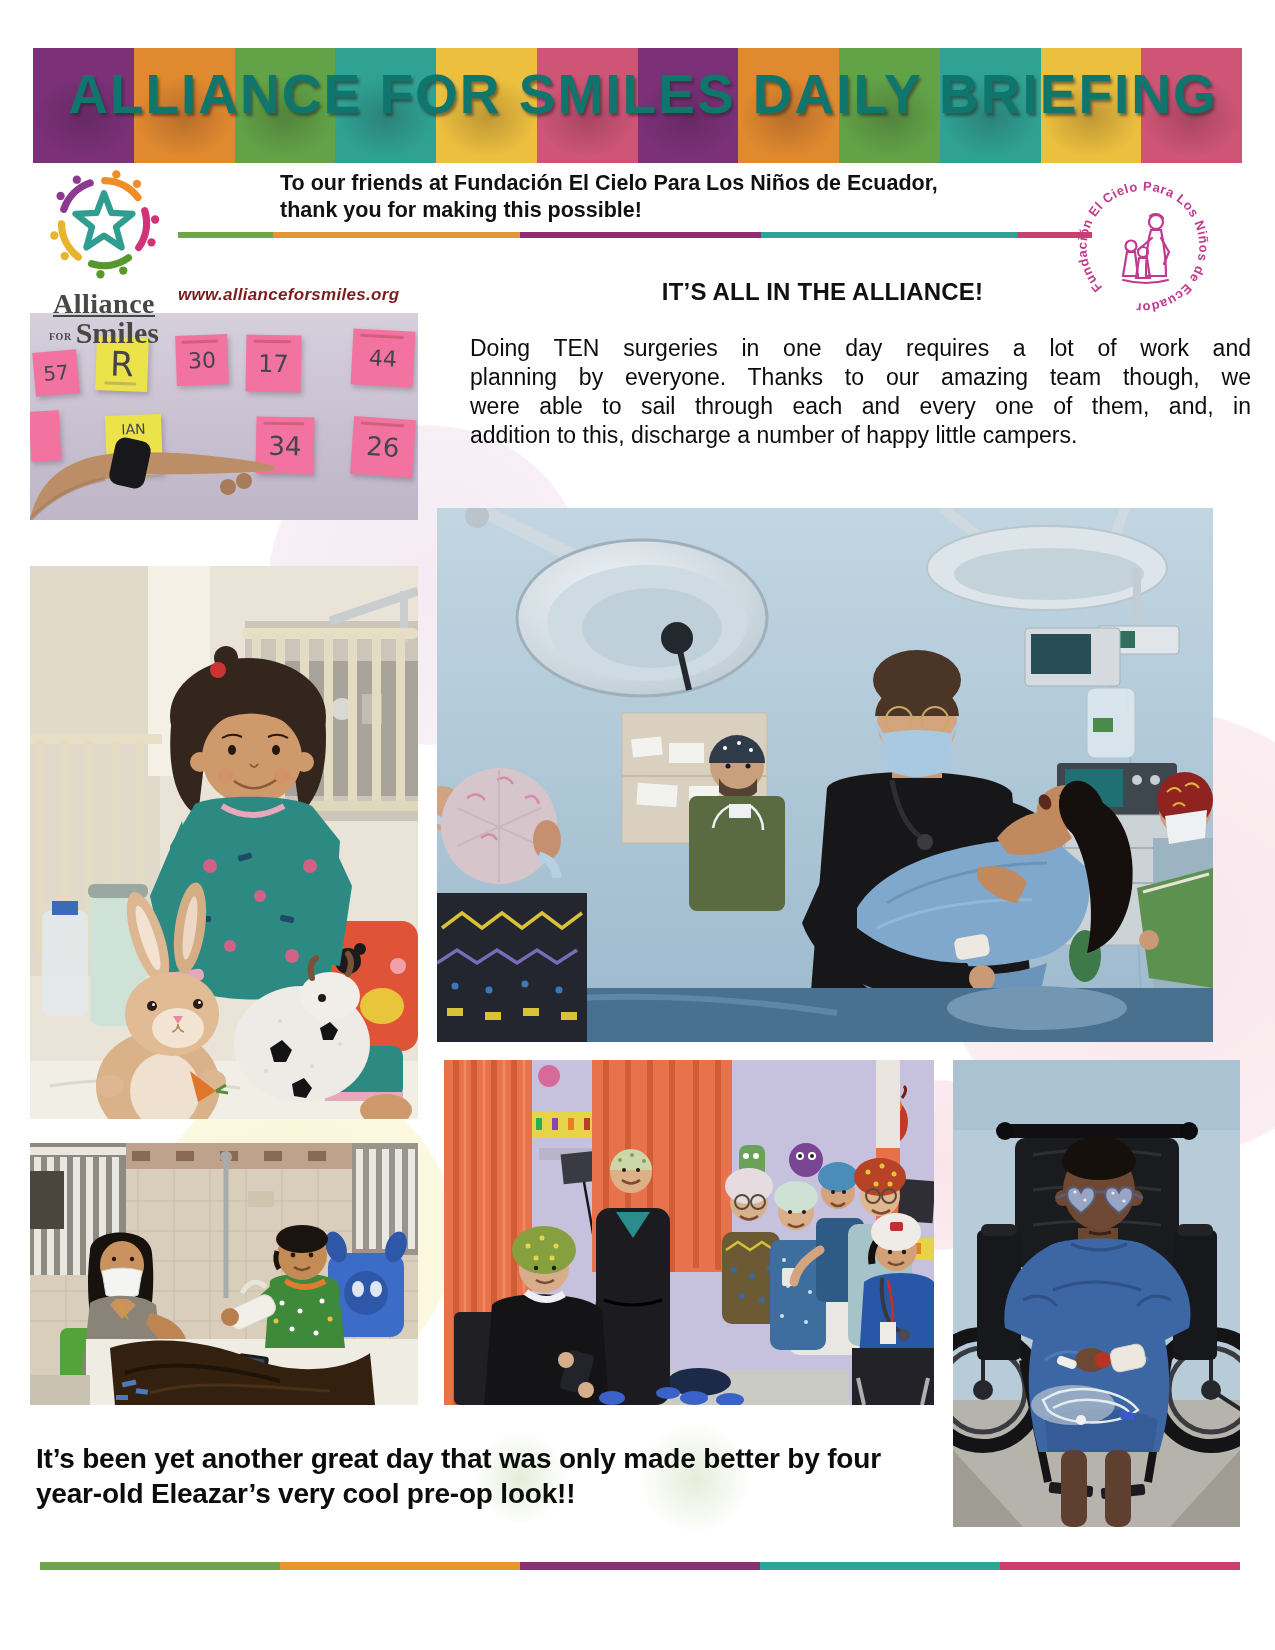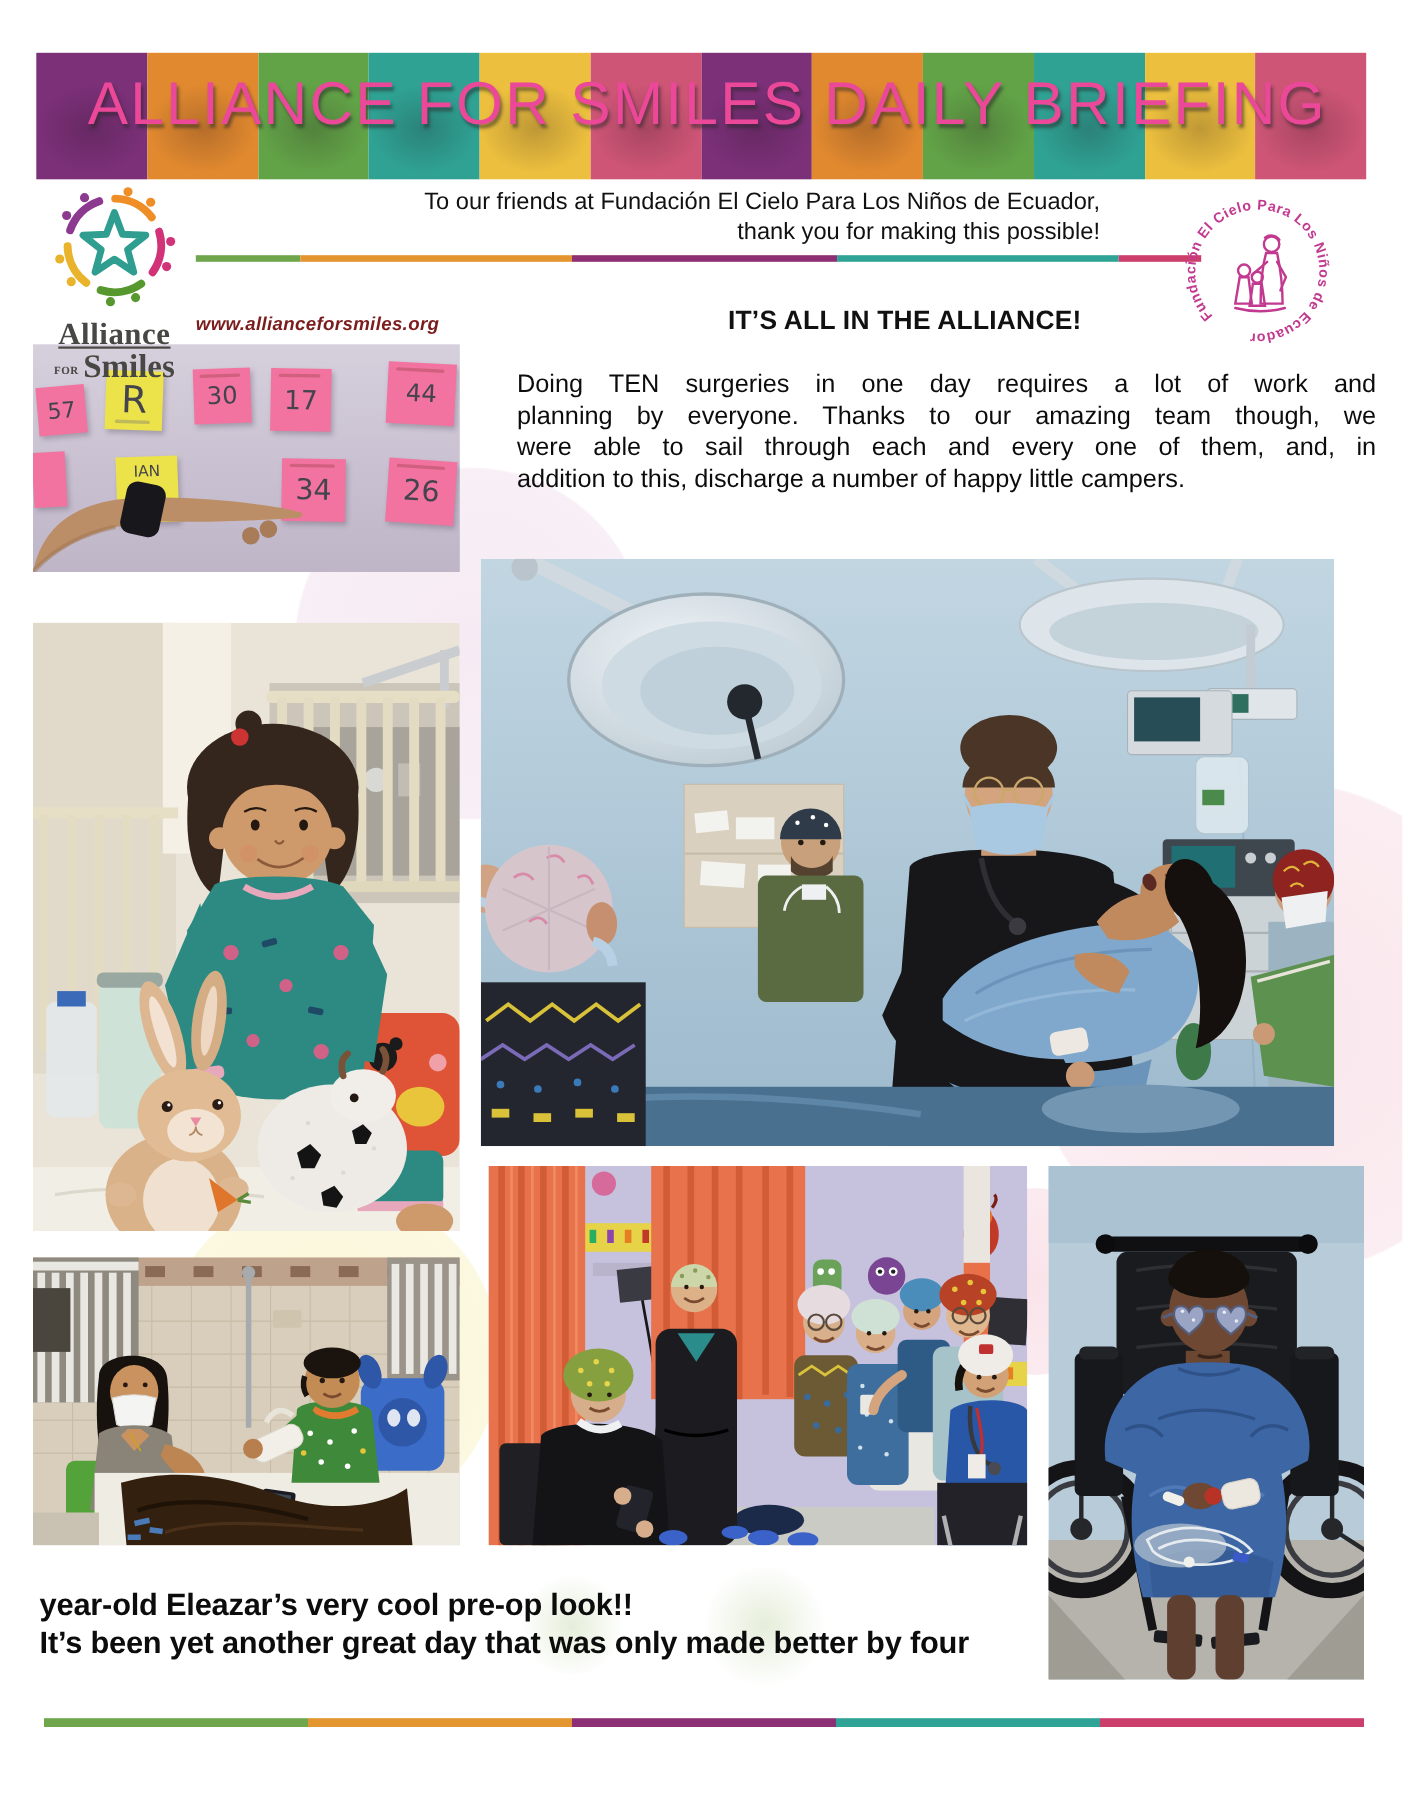--- a/index.html
+++ b/index.html
@@ -6,32 +6,32 @@
   .page{position:relative;width:1275px;height:1650px;background:#fff;overflow:hidden;
         font-family:"Liberation Sans",sans-serif;color:#111;}
   
   .wm{position:absolute;border-radius:50%;z-index:0;}
   
   .banner{position:absolute;left:33px;top:48px;width:1209px;height:115px;display:flex;z-index:2;}
   .stripe{flex:1;position:relative;}
   .stripe::after{content:"";position:absolute;inset:0;
      background:radial-gradient(ellipse 70% 50% at 50% 60%,rgba(30,15,25,.22),rgba(0,0,0,0) 70%);}
   .banner-title{position:absolute;left:33px;top:62px;width:1220px;text-align:center;z-index:3;
-     font-size:55px;font-weight:400;letter-spacing:2px;color:#ec4899;
+     font-size:55px;font-weight:700;letter-spacing:2px;color:#0f766e;
      text-shadow:2px 3px 3px rgba(40,40,40,.55);white-space:nowrap;}
   .banner-sub{position:absolute;left:33px;top:124px;width:1209px;text-align:center;z-index:3;
      font-size:27px;font-weight:700;color:#fff;text-shadow:1px 2px 2px rgba(40,40,40,.5);}
   
   .afs-logo{position:absolute;left:44px;top:168px;width:120px;z-index:2;text-align:center;}
   .afs-logo .words{font-family:"Liberation Serif",serif;color:#474744;line-height:1;margin-top:2px;}
   .afs-w1{font-size:28px;font-weight:700;letter-spacing:.5px;text-decoration:underline;}
   .afs-w2{font-size:10px;font-weight:700;letter-spacing:.5px;vertical-align:3px;}
   .afs-w3{font-size:30px;font-weight:700;}
-  .dedication{position:absolute;left:280px;top:170px;width:720px;text-align:right;z-index:2;
-     font-size:21.5px;line-height:27px;color:#111;}
+  .dedication{position:absolute;left:280px;top:170px;width:720px;text-align:left;z-index:2;
+     font-size:21.5px;line-height:27px;color:#111;font-weight:bold;}
   .top-rule{position:absolute;left:178px;top:232px;width:914px;height:6px;display:flex;z-index:2;}
   .top-rule span{height:100%;}
   .website{position:absolute;left:178px;top:245px;z-index:2;font-size:17px;font-weight:700;
      font-style:italic;color:#7b1d1d;letter-spacing:.3px;margin-top:40px;}
   .seal{position:absolute;left:1068px;top:172px;width:150px;height:150px;z-index:2;}
   
   .heading{position:absolute;left:432px;top:278px;width:781px;text-align:center;z-index:2;
      font-size:24px;font-weight:700;letter-spacing:.2px;}
   .body-text{position:absolute;left:432px;top:334px;width:781px;z-index:2;
      font-size:23px;line-height:29px;color:#0c0c0c;margin-left:38px;}
@@ -797,22 +797,22 @@
       <rect x="158" y="286" width="34" height="24" rx="8" fill="#ece8e0" stroke="#d8d2c6" transform="rotate(-12 175 298)"></rect>
       <rect x="104" y="298" width="20" height="9" rx="4" fill="#f0efe9" transform="rotate(20 114 302)"></rect>
       <rect x="168" y="352" width="14" height="8" fill="#3a5ac8" transform="rotate(10 175 356)"></rect>
       <circle cx="128" cy="360" r="5" fill="#f0f0ec"></circle>
       <rect x="108" y="390" width="26" height="77" rx="10" fill="#5f4030"></rect>
       <rect x="152" y="390" width="26" height="77" rx="10" fill="#5f4030"></rect>
     </svg>
   </div>
 
   <div class="caption">
+    <div>It’s been yet another great day that was only made better by four</div>
     <div>year-old Eleazar’s very cool pre-op look!!</div>
-    <div>It’s been yet another great day that was only made better by four</div>
   </div>
 
   <div class="bottom-rule">
     <span style="background: rgb(111, 166, 76);"></span>
     <span style="background: rgb(227, 149, 47);"></span>
     <span style="background: rgb(140, 47, 116);"></span>
     <span style="background: rgb(47, 163, 150);"></span>
     <span style="background: rgb(204, 63, 109);"></span>
   </div>
 

